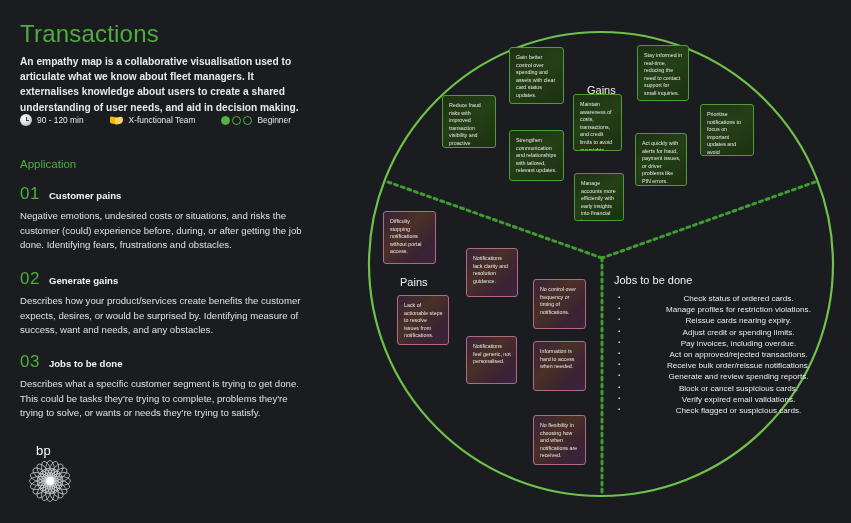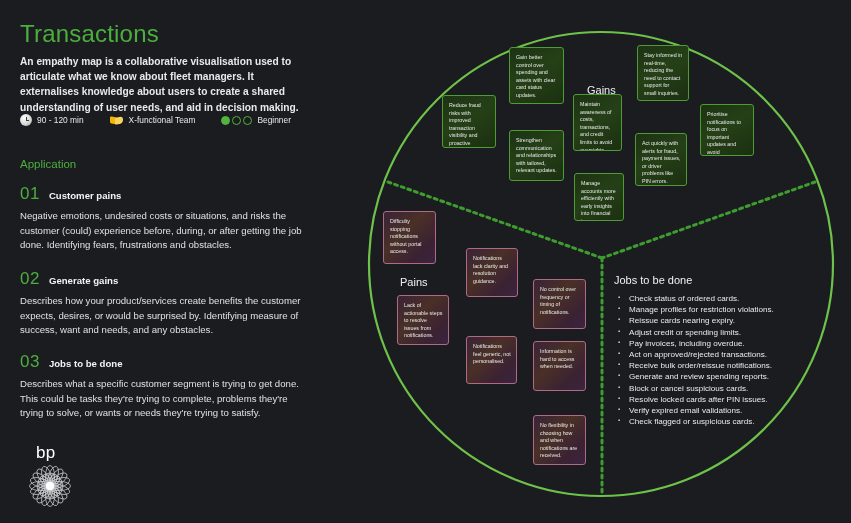--- a/index.html
+++ b/index.html
@@ -54,21 +54,21 @@
     font-size: 11.5px; color: #4caf3d;
   }
   .step { position: absolute; left: 20px; width: 285px; }
   .step-title-row { display: flex; align-items: baseline; gap: 9px; }
   .step-num { font-size: 17px; color: #4caf3d; letter-spacing: .5px; }
   .step-label { font-size: 9.6px; font-weight: bold; color: #f2f3f4; }
   .step-body { margin-top: 5px; font-size: 9.6px; line-height: 14.5px; color: #dfe0e1; }
 
   
   .bp-logo { position: absolute; left: 24px; top: 443px; width: 56px; height: 62px; }
-  .bp-word { font-size: 17px; color: #ffffff; margin-left: 12px; letter-spacing: .3px; }
+  .bp-word { font-size: 13px; color: #ffffff; margin-left: 12px; letter-spacing: .3px; }
 
   
   .diagram { position: absolute; left: 352px; top: 0; width: 499px; height: 523px; }
   .diagram svg { position: absolute; left: 0; top: 0; }
 
   .zone-label {
     position: absolute; color: #f0f1f2; font-size: 11px;
   }
   .card {
     position: absolute;
@@ -90,21 +90,21 @@
   .jobs-head {
     position: absolute; left: 262px; top: 274px;
     font-size: 11px; color: #f0f1f2;
   }
   .jobs-list {
     position: absolute; left: 266px; top: 293px; width: 230px;
     list-style: none;
   }
   .jobs-list li {
     font-size: 8.1px; line-height: 11.2px; color: #e9eaea;
-    padding-left: 11px; position: relative;
+    padding-left: 11px; position: relative; text-align: center;
   }
   .jobs-list li::before {
     content: "\25AA"; position: absolute; left: 0; top: -1px;
     color: #c9cacb; font-size: 6px;
   }
 </style>
 </head>
 <body>
 
 <div class="page">
@@ -250,18 +250,17 @@
     <ul class="jobs-list">
         <li>Check status of ordered cards.</li>
         <li>Manage profiles for restriction violations.</li>
         <li>Reissue cards nearing expiry.</li>
         <li>Adjust credit or spending limits.</li>
         <li>Pay invoices, including overdue.</li>
         <li>Act on approved/rejected transactions.</li>
         <li>Receive bulk order/reissue notifications.</li>
         <li>Generate and review spending reports.</li>
         <li>Block or cancel suspicious cards.</li>
-        <li>Resolve locked cards after PIN issues.</li>
         <li>Verify expired email validations.</li>
         <li>Check flagged or suspicious cards.</li>
       </ul>
   </div>
 </div>
 
 </body></html>

